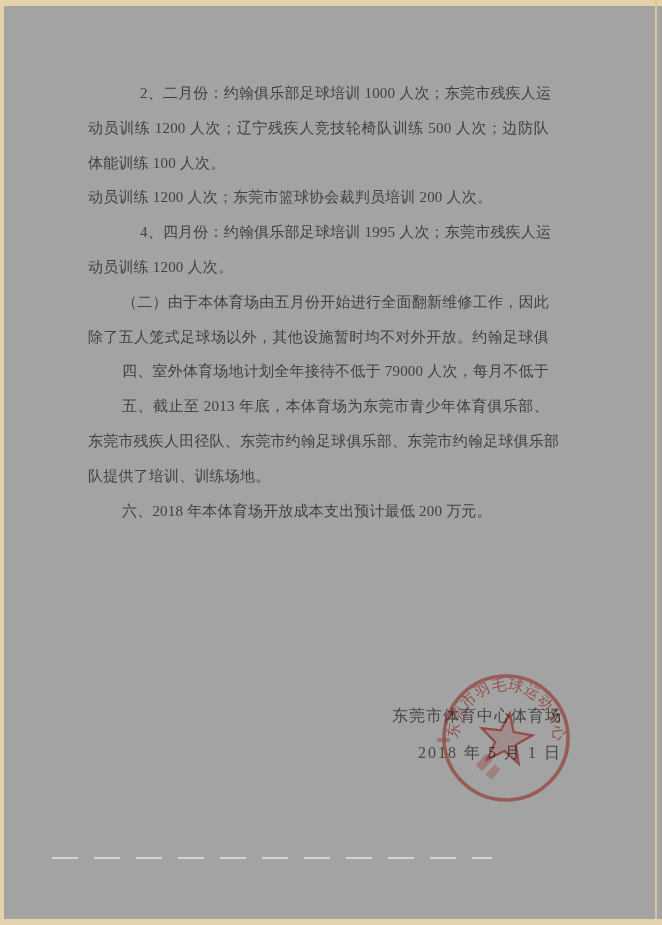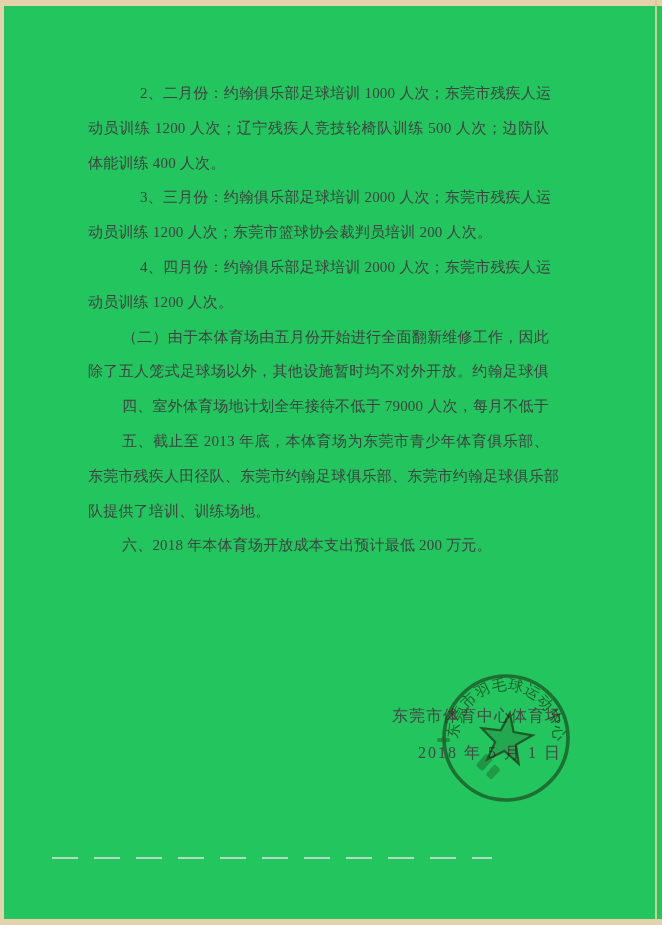--- a/index.html
+++ b/index.html
@@ -1,21 +1,21 @@
 <!DOCTYPE html>
 <html><head>
 <meta charset="utf-8">
 <style>
   html,body{margin:0;padding:0;}
   body{
     width:662px;height:925px;position:relative;overflow:hidden;
     background:#fdfdfd;
     font-family:"Liberation Serif","DejaVu Serif",serif;
   }
-  .scan-page{position:absolute;inset:0;background:#22c55e;}
+  .scan-page{position:absolute;inset:0;background:#a3a3a3;}
   
   .edge{position:absolute;background:#e3d2ab;}
   .edge-top{top:0;left:0;right:0;height:6px;}
   .edge-left{top:0;left:0;bottom:0;width:4px;}
   .edge-bottom{left:0;right:0;bottom:0;height:6px;}
   .edge-right{top:0;bottom:0;left:655px;width:2px;background:#d9c795;}
   
   .doc-body{
     position:absolute;left:88px;top:76px;width:461px;
     color:#414141;font-size:15px;
@@ -53,28 +53,27 @@
 
   <div class="edge edge-top"></div>
   <div class="edge edge-left"></div>
   <div class="edge edge-right"></div>
   <div class="edge edge-bottom"></div>
 
   <div class="doc-body">
       <div class="para">
         <div class="line full" style="text-indent: 52px;">2、二月份：约翰俱乐部足球培训 1000 人次；东莞市残疾人运</div>
         <div class="line full">动员训练 1200 人次；辽宁残疾人竞技轮椅队训练 500 人次；边防队</div>
-        <div class="line">体能训练 400 人次。</div>
+        <div class="line">体能训练 100 人次。</div>
       </div>
       <div class="para">
-        <div class="line full" style="text-indent: 52px;">3、三月份：约翰俱乐部足球培训 2000 人次；东莞市残疾人运</div>
         <div class="line">动员训练 1200 人次；东莞市篮球协会裁判员培训 200 人次。</div>
       </div>
       <div class="para">
-        <div class="line full" style="text-indent: 52px;">4、四月份：约翰俱乐部足球培训 2000 人次；东莞市残疾人运</div>
+        <div class="line full" style="text-indent: 52px;">4、四月份：约翰俱乐部足球培训 1995 人次；东莞市残疾人运</div>
         <div class="line">动员训练 1200 人次。</div>
       </div>
       <div class="para">
         <div class="line full" style="text-indent: 34px;">（二）由于本体育场由五月份开始进行全面翻新维修工作，因此</div>
         <div class="line full">除了五人笼式足球场以外，其他设施暂时均不对外开放。约翰足球俱</div>
       </div>
       <div class="para">
         <div class="line full" style="text-indent: 34px;">四、室外体育场地计划全年接待不低于 79000 人次，每月不低于</div>
       </div>
       <div class="para">

